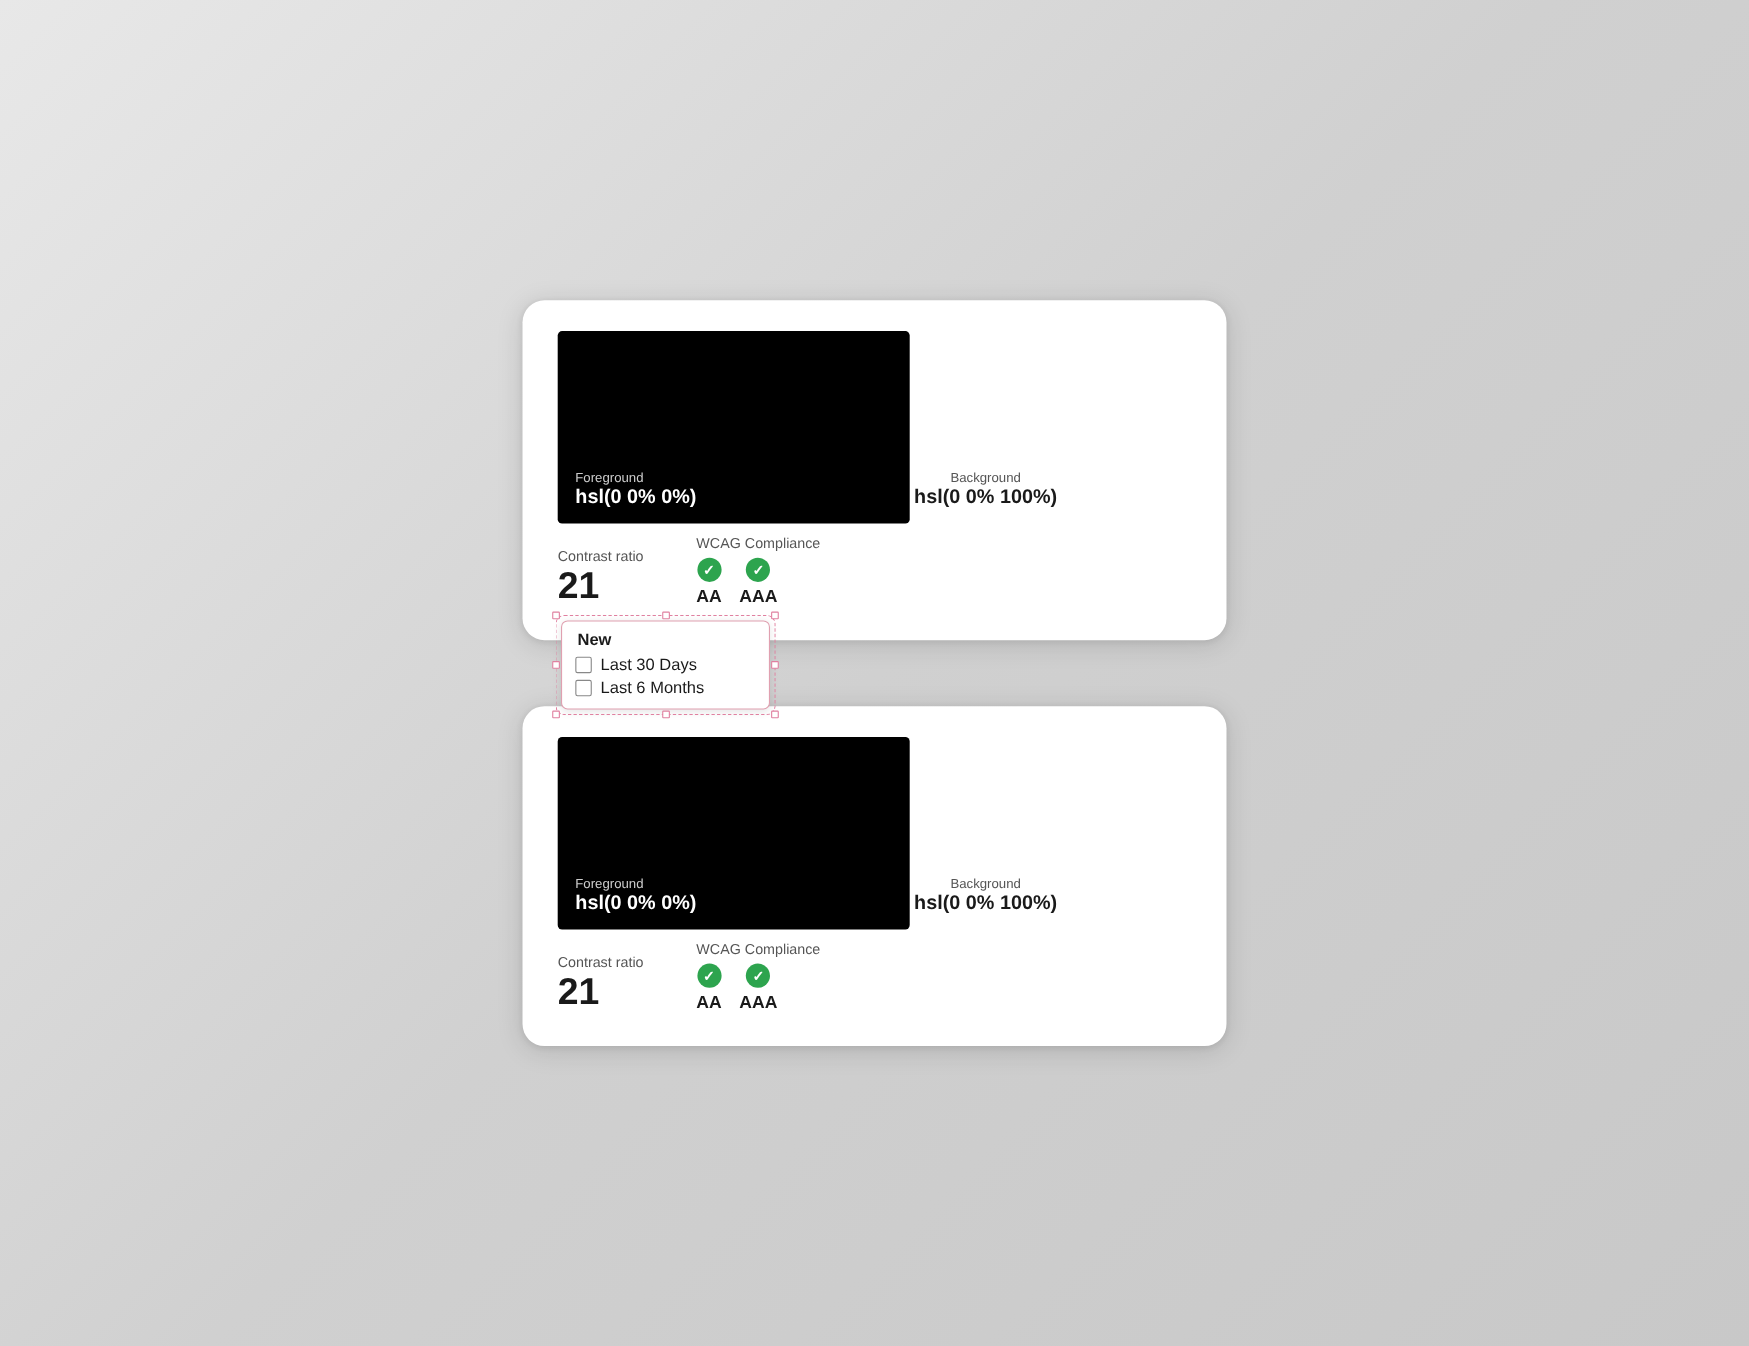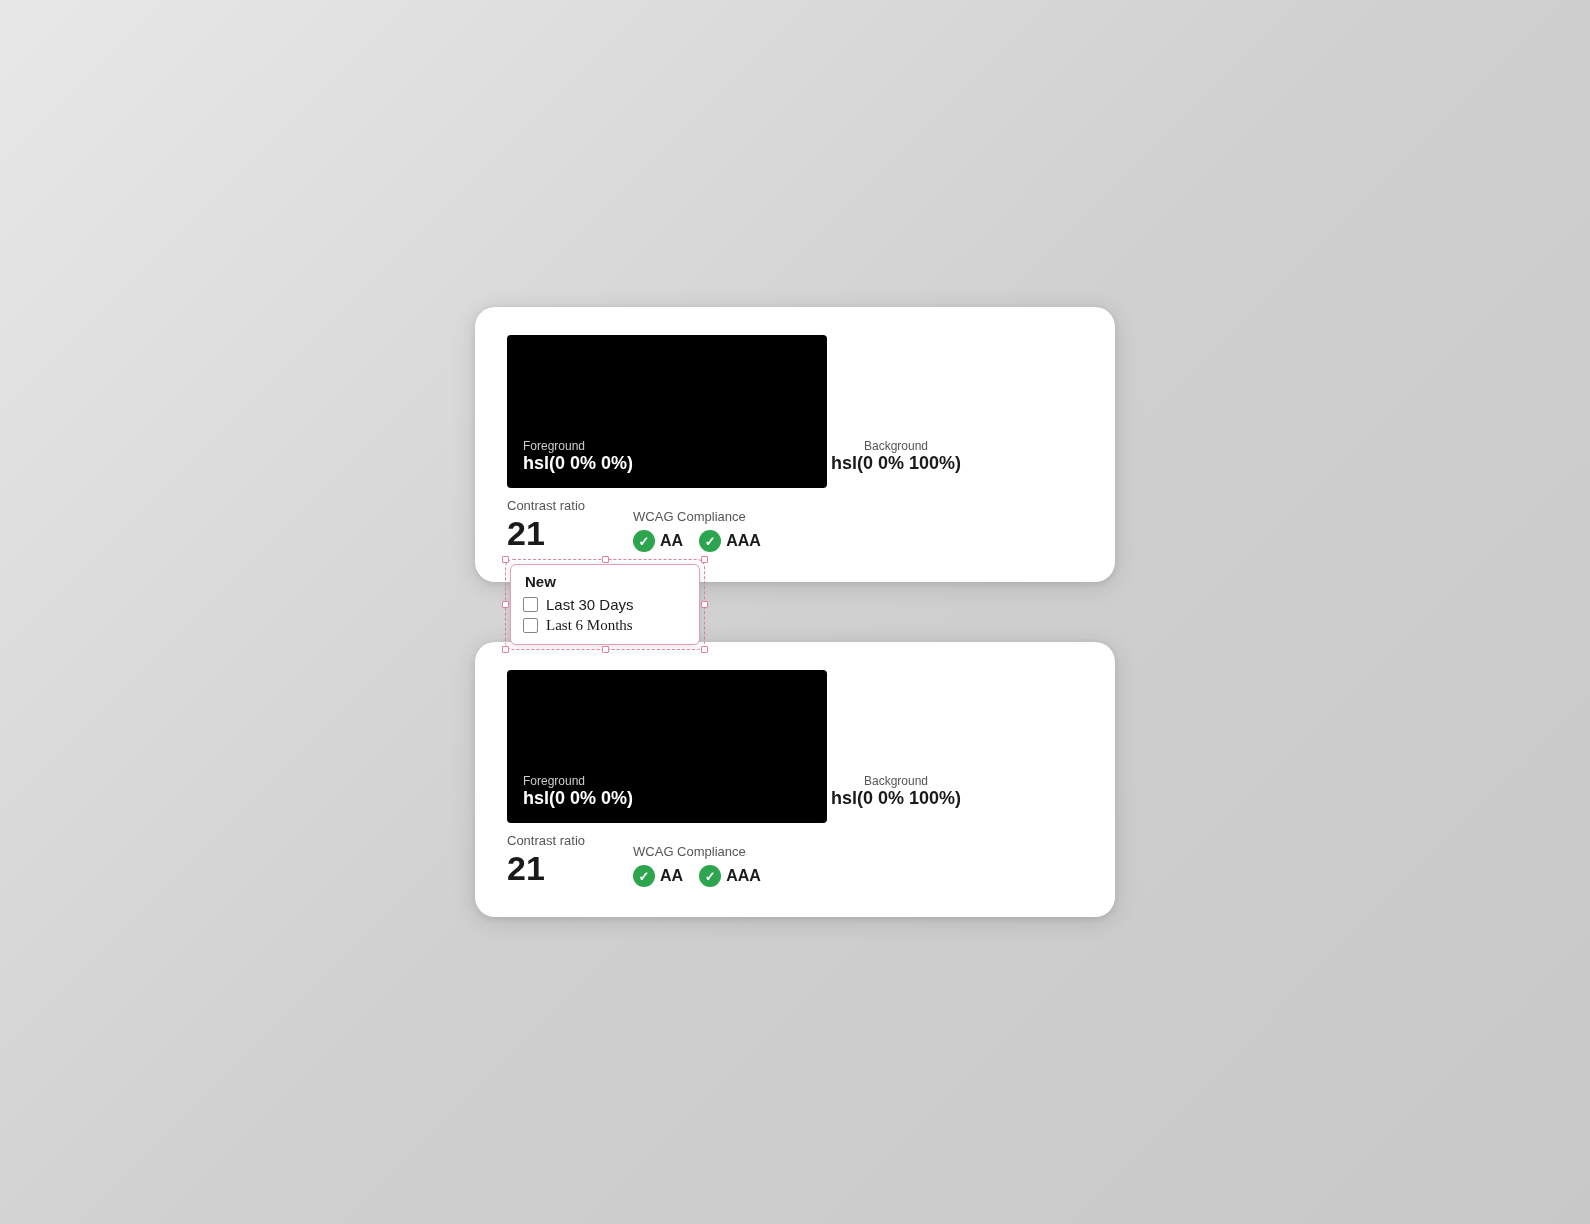--- a/index.html
+++ b/index.html
@@ -84,21 +84,21 @@
 
     .wcag-badges {
       display: flex;
       flex-direction: row;
       gap: 16px;
       align-items: center;
     }
 
     .wcag-badge {
       display: flex;
-      flex-direction: row;
+      flex-direction: column;
       align-items: center;
       gap: 5px;
       font-size: 16px;
       font-weight: 600;
       color: #1a1a1a;
     }
 
     .check-circle {
       width: 22px;
       height: 22px;
@@ -179,21 +179,20 @@
     .dropdown-item {
       display: flex;
       flex-direction: row;
       align-items: center;
       gap: 8px;
       margin-bottom: 4px;
     }
 
     .dropdown-item:last-child {
       margin-bottom: 0;
-      font-family: Liberation Serif, serif;
     }
 
     .dropdown-checkbox {
       width: 15px;
       height: 15px;
       border: 1.5px solid #888;
       border-radius: 2px;
       background: #fff;
       flex-shrink: 0;
     }
@@ -211,21 +210,21 @@
     .preview-content-area {
       display: flex;
       flex-direction: row;
       align-items: stretch;
       gap: 0;
       margin-bottom: 10px;
     }
 
     .fg-box {
       width: 320px;
-      height: 153px;
+      height: 175px;
       background: #000000;
       border-radius: 4px;
       position: relative;
       flex-shrink: 0;
     }
 
     .fg-box-labels {
       position: absolute;
       bottom: 14px;
       left: 16px;

